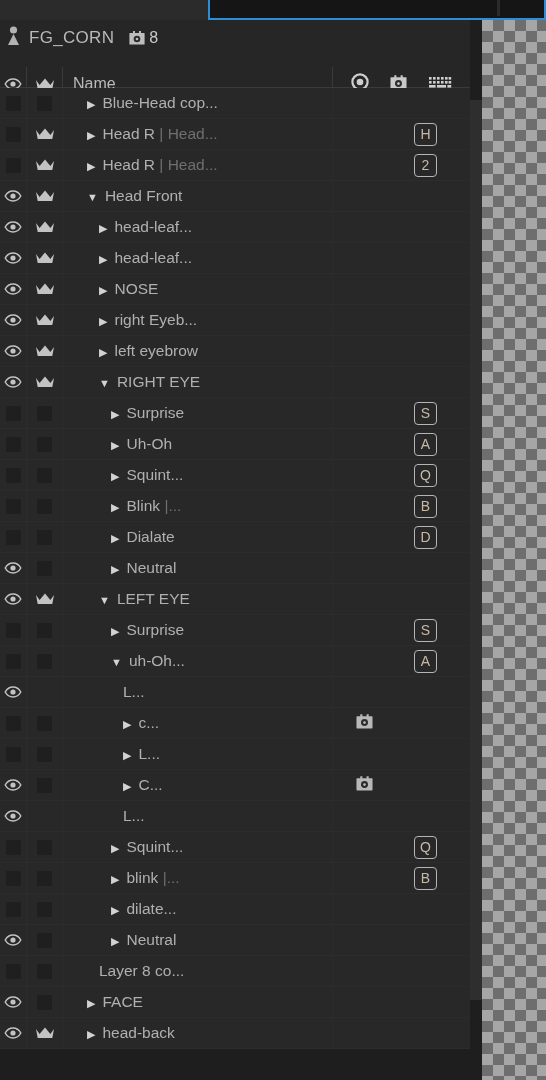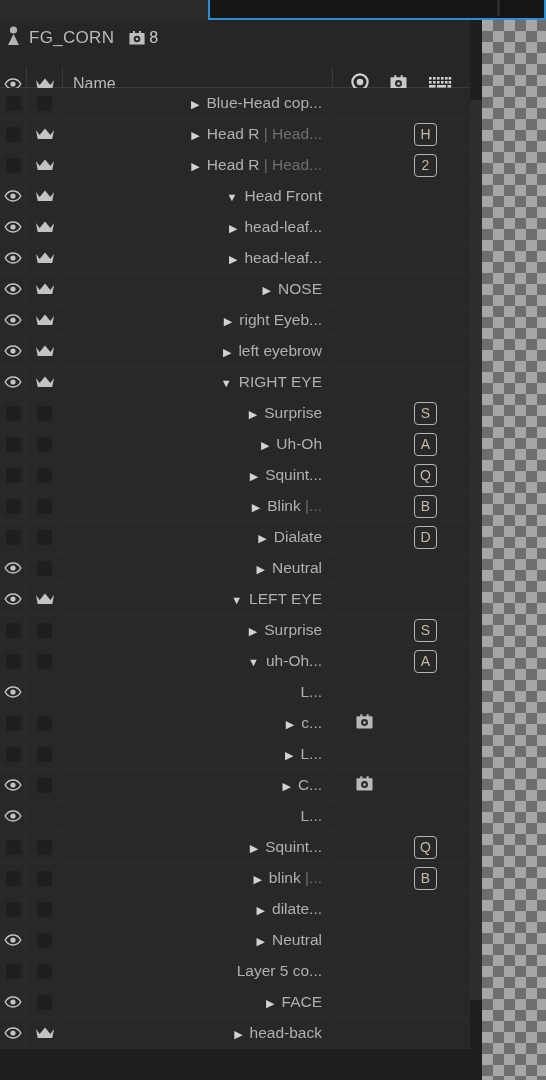--- a/index.html
+++ b/index.html
@@ -42,21 +42,21 @@
   .ch-name  { left:62px; width:270px; padding-left:10px; border-left:1px solid #3a3a3a; }
   .ch-name span { color:#b9b9b9; font-size:16px; }
   .ch-icons { left:332px; width:138px; border-left:1px solid #3a3a3a;
               display:flex; align-items:center; justify-content:space-around; padding:0 8px; }
 
   
   .list { position:absolute; left:0; top:88px; width:470px; height:992px; background:#1e1e1e; overflow:hidden; }
   .row { position:relative; height:31px; width:470px; border-bottom:1px solid #2c2c2c; background:#282828; }
   .row .c-eye   { position:absolute; left:0;   top:0; width:26px; height:30px; display:flex; align-items:center; justify-content:center; }
   .row .c-crown { position:absolute; left:26px; top:0; width:36px; height:30px; display:flex; align-items:center; justify-content:center; border-left:1px solid #2c2c2c; }
-  .row .c-name  { position:absolute; left:62px; top:0; width:270px; height:30px; display:flex; align-items:center; justify-content:flex-end; padding-right:10px; border-left:1px solid #2c2c2c; }
+  .row .c-name  { position:absolute; left:62px; top:0; width:270px; height:30px; display:flex; align-items:center; justify-content:flex-start; padding-right:10px; border-left:1px solid #2c2c2c; }
   .row .c-extra { position:absolute; left:332px; top:0; width:138px; height:30px; display:flex; align-items:center; justify-content:center; border-left:1px solid #2c2c2c; }
 
   .lname { color:#b0b0b0; font-size:15.5px; white-space:nowrap; }
   .lname .dim { color:#6f6f6f;margin-top:12px; }
   .tri { margin-right:7px; display:inline-block; color:#d2d2d2; font-size:11px; line-height:1; }
 
   .sqbox { width:15px; height:15px; background:#1f1f1f; border-radius:1px; }
 
   .badge {
     width:23px; height:23px; border:1.6px solid #b5b5b5; border-radius:4px;
@@ -588,21 +588,21 @@
         <div class="c-extra"></div>
       </div>
       <div class="row">
         <div class="c-eye">
           <span class="sqbox"></span>
         </div>
         <div class="c-crown">
           <span class="sqbox"></span>
         </div>
         <div class="c-name" style="padding-left: 36px;">
-          <span class="lname">Layer 5 co...</span>
+          <span class="lname">Layer 8 co...</span>
         </div>
         <div class="c-extra"></div>
       </div>
       <div class="row">
         <div class="c-eye">
           <svg width="18" height="12" viewBox="0 0 18 12">
             <path d="M9 1 C4 1 1.2 6 1.2 6 S4 11 9 11 S16.8 6 16.8 6 S14 1 9 1 Z" fill="none" stroke="#c3c3c3" stroke-width="1.5"></path>
             <circle cx="9" cy="6" r="2.6" fill="#c3c3c3"></circle>
           </svg>
         </div>

